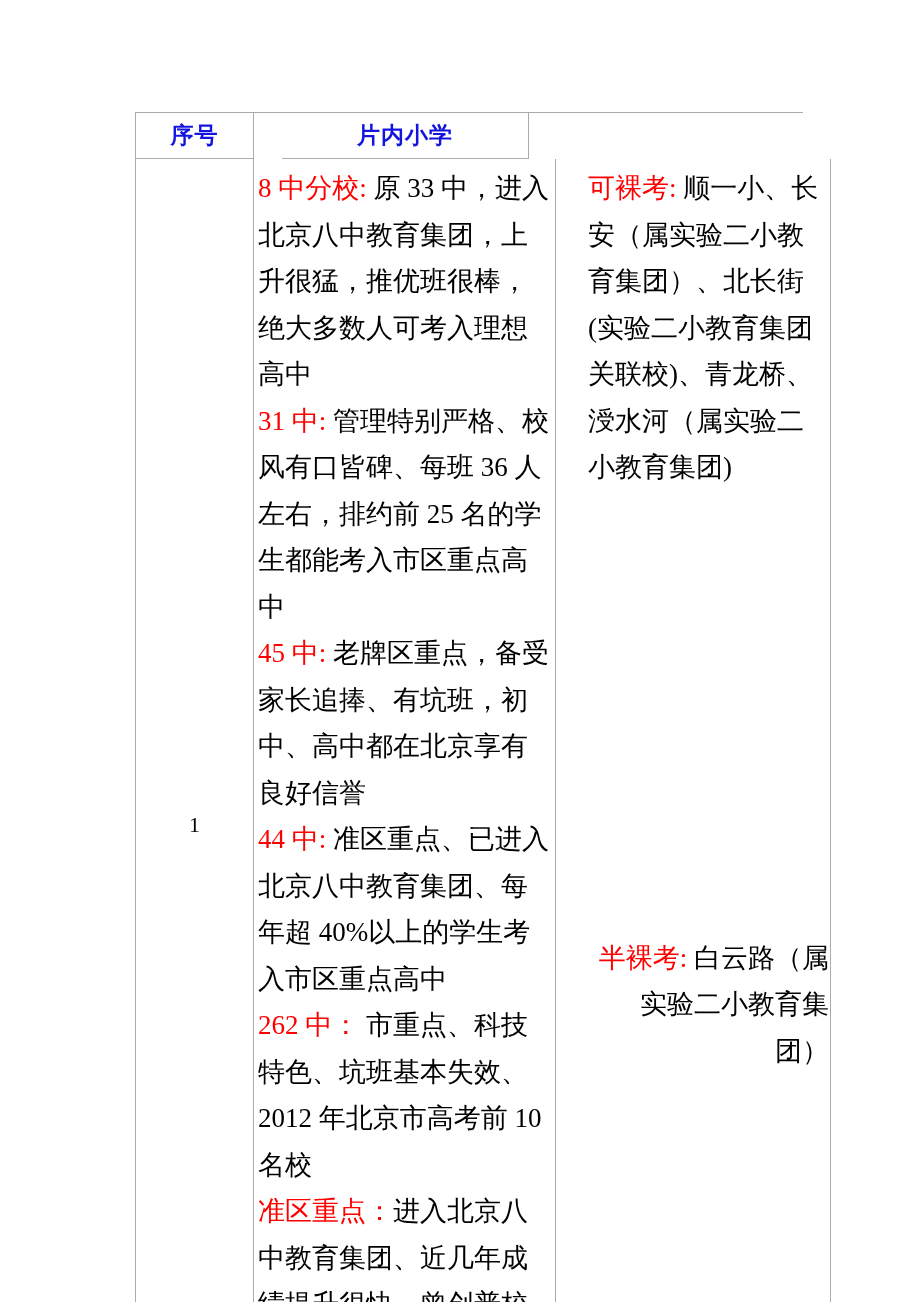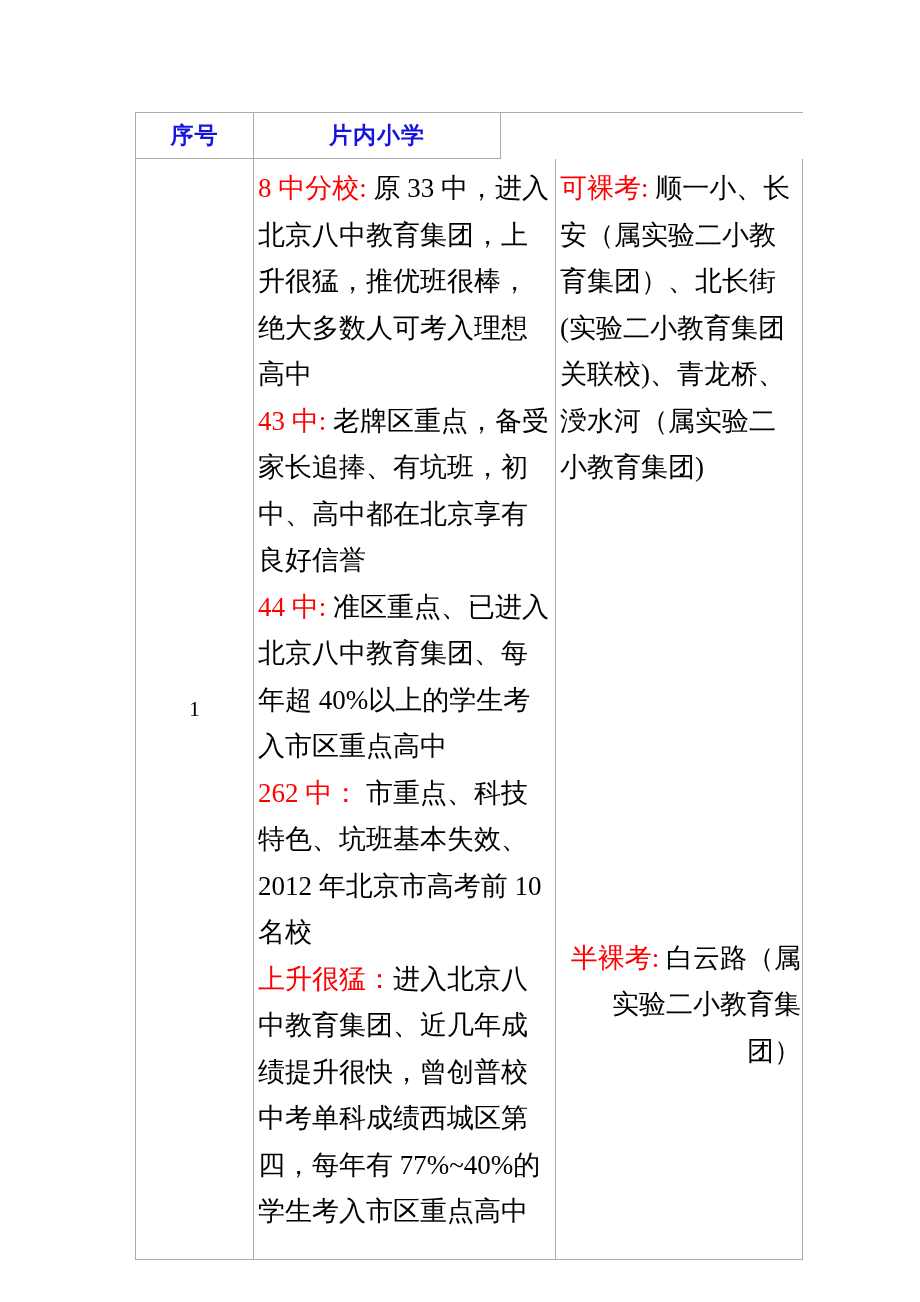--- a/index.html
+++ b/index.html
@@ -28,21 +28,21 @@
     border-left:1px solid var(--table-border);
     background:var(--page-background);
   }
   .trow{display:flex;align-items:stretch;}
   .cell{
     border-right:1px solid var(--table-border);
     border-bottom:1px solid var(--table-border);
   }
   .col1{width:118px;flex:0 0 118px;}
   .col2{width:302px;flex:0 0 302px;}
-  .col3{width:247px;flex:0 0 247px;}
+  .col3{width:247px;flex:0 0 247px;margin-left:28px;}
   .header-row .cell{
     height:46px;
     display:flex;
     align-items:center;
     justify-content:center;
     font-family:"Liberation Sans","DejaVu Sans",sans-serif;
     font-weight:bold;
     font-size:23px;
     color:var(--header-text);
     letter-spacing:1px;
@@ -82,28 +82,29 @@
     <div class="trow body-row">
 
       <div class="cell col1 number-cell">
         <span>1</span>
       </div>
 
       <div class="cell col2 content-cell">
 
           <div class="entry"><span class="label">8 中分校:</span><span class="desc"> 原 33 中，进入北京八中教育集团，上升很猛，推优班很棒，绝大多数人可考入理想高中</span></div>
 
+          <div class="entry"><span class="label">31 中:</span><span class="desc"> 管理特别严格、校风有口皆碑、每班 36 人左右，排约前 25 名的学生都能考入市区重点高中</span></div>
 
-          <div class="entry"><span class="label">43 中:</span><span class="desc"> 老牌区重点，备受家长追捧、有坑班，初中、高中都在北京享有良好信誉</span></div>
+          <div class="entry"><span class="label">45 中:</span><span class="desc"> 老牌区重点，备受家长追捧、有坑班，初中、高中都在北京享有良好信誉</span></div>
 
           <div class="entry"><span class="label">44 中:</span><span class="desc"> 准区重点、已进入北京八中教育集团、每年超 40%以上的学生考入市区重点高中</span></div>
 
           <div class="entry"><span class="label">262 中：</span><span class="desc"> 市重点、科技特色、坑班基本失效、2012 年北京市高考前 10 名校</span></div>
 
-          <div class="entry"><span class="label">上升很猛：</span><span class="desc">进入北京八中教育集团、近几年成绩提升很快，曾创普校中考单科成绩西城区第四，每年有 77%~40%的学生考入市区重点高中</span></div>
+          <div class="entry"><span class="label">准区重点：</span><span class="desc">进入北京八中教育集团、近几年成绩提升很快，曾创普校中考单科成绩西城区第四，每年有 77%~40%的学生考入市区重点高中</span></div>
         </div>
 
       <div class="cell col3 content-cell primary-cell">
 
           <div class="entry"><span class="label">可裸考:</span><span class="desc"> 顺一小、长安（属实验二小教育集团）、北长街(实验二小教育集团关联校)、青龙桥、涭水河（属实验二小教育集团)</span></div>
 
           <div class="entry"><span class="label">半裸考:</span><span class="desc"> 白云路（属实验二小教育集团）</span></div>
         </div>
 
     </div>

